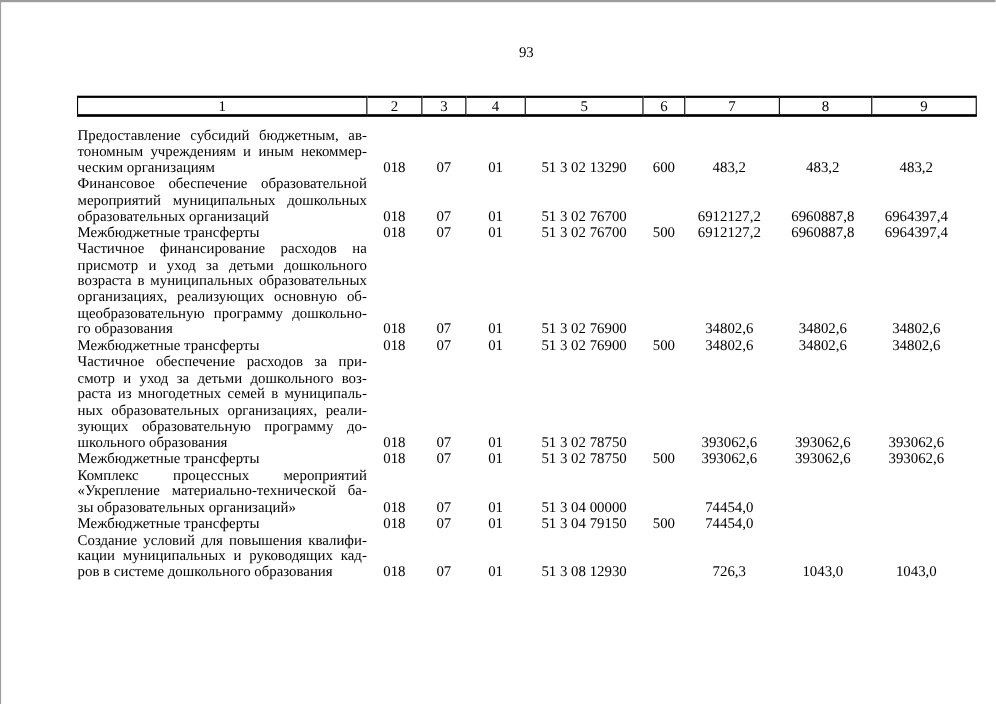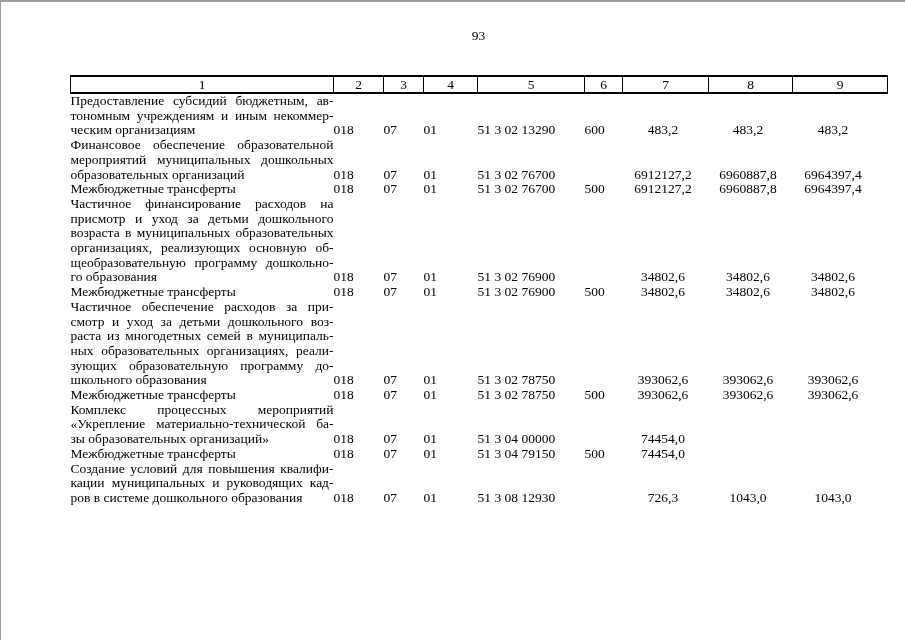--- a/index.html
+++ b/index.html
@@ -15,21 +15,21 @@
     border-left: 1px solid #a0a0a0;
     font-family: "Liberation Serif", "DejaVu Serif", serif;
     color: #000;
     overflow: hidden;
   }
   .content {
     margin-left: 69px;
     width: 817px;
   }
   .page-number {
-    padding-top: 26px;
+    padding-top: 38px;
     text-align: center;
     font-size: 13.5px;
     line-height: 15px;
   }
   table.budget {
     border-collapse: collapse;
     table-layout: fixed;
     width: 817px;
     margin-top: 32px;
     font-size: 13.5px;
@@ -44,33 +44,33 @@
     line-height: 14px;
     text-align: center;
   }
   table.budget tbody td {
     border: none;
     padding: 0;
     vertical-align: bottom;
     line-height: 14.7px;
   }
   table.budget tbody tr:first-child td {
-    padding-top: 0;
+    padding-top: 10px;
   }
   td.name {
     padding-left: 10px;
   }
   td.name div {
     line-height: 14.7px;
   }
   td.name div.jl {
     text-align: justify;
     text-align-last: justify;
   }
-  td.center { text-align: left; }
+  td.center { text-align: center; }
   td.amt    { text-align: center; }
   td.amt.c7 { padding-right: 5px; }
   td.amt.c8 { padding-right: 5px; }
   td.amt.c9 { padding-right: 14px; }
 </style>
 </head>
 <body>
 
 <div class="content">
   <div class="page-number">93</div>

